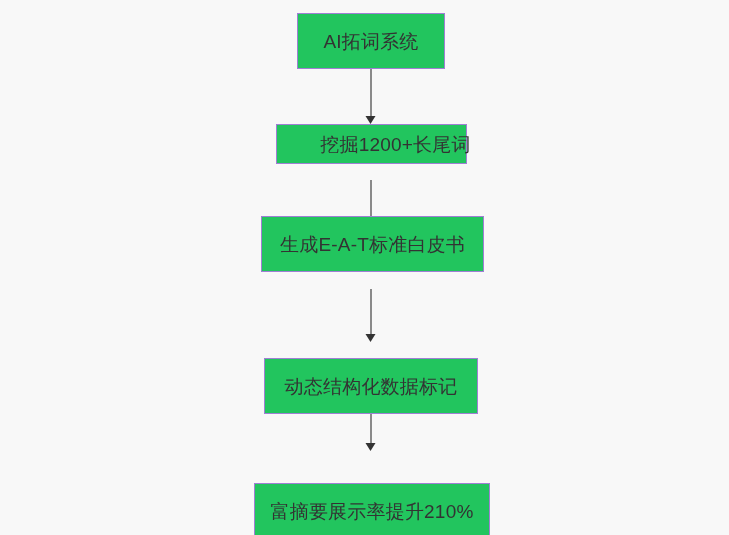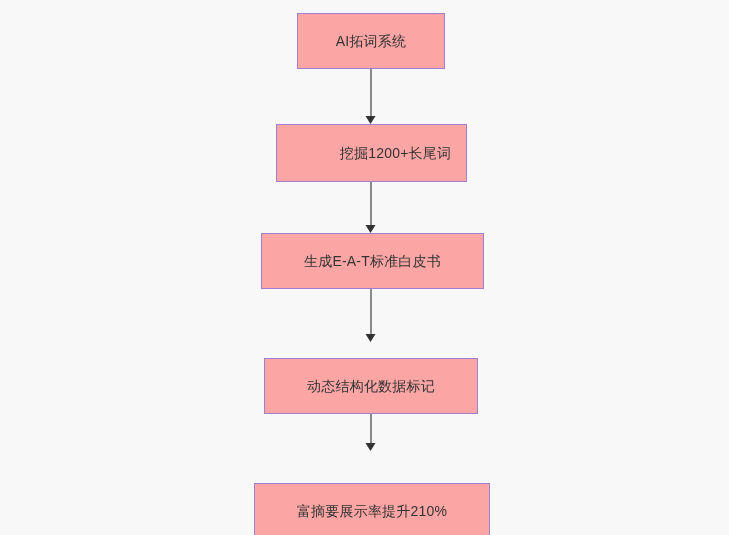--- a/index.html
+++ b/index.html
@@ -14,24 +14,24 @@
     overflow: hidden;
   }
   #flow-canvas {
     position: relative;
     width: 729px;
     height: 535px;
   }
   .node {
     position: absolute;
     box-sizing: border-box;
-    background: #fca5a5;
+    background: #22c55e;
     border: 1.6px solid #9f7fd4;
     color: #333333;
-    font-size: 14px;
+    font-size: 19px;
     line-height: 1;
     display: flex;
     align-items: center;
     justify-content: center;
     text-align: center;
     white-space: nowrap;
     letter-spacing: 0.2px;
   }
   .edge {
     position: absolute;
@@ -72,24 +72,24 @@
       <div class="edge-line" style="height: 46px;"></div>
       <div class="edge-head" style="top: 45px;"></div>
     </div>
     <div class="edge" style="left: 371px; top: 398px; height: 53px;">
       <div class="edge-line" style="height: 46px;"></div>
       <div class="edge-head" style="top: 45px;"></div>
     </div>
     <div class="node" style="left: 297px; top: 13px; width: 148px; height: 56px;">
       <span>AI拓词系统</span>
     </div>
-    <div class="node" style="left: 276px; top: 124px; width: 191px; height: 58px; padding-left: 48px;">
+    <div class="node" style="left: 276px; top: 124px; width: 191px; height: 40px; padding-left: 48px;">
       <span>挖掘1200+长尾词</span>
     </div>
-    <div class="node" style="left: 261px; top: 233px; width: 223px; height: 56px;">
+    <div class="node" style="left: 261px; top: 216px; width: 223px; height: 56px;">
       <span>生成E-A-T标准白皮书</span>
     </div>
     <div class="node" style="left: 264px; top: 342px; width: 214px; height: 56px; margin-top: 16px;">
       <span>动态结构化数据标记</span>
     </div>
     <div class="node" style="left: 254px; top: 451px; width: 236px; height: 56px; margin-top: 32px;">
       <span>富摘要展示率提升210%</span>
     </div>
   </div>
 

